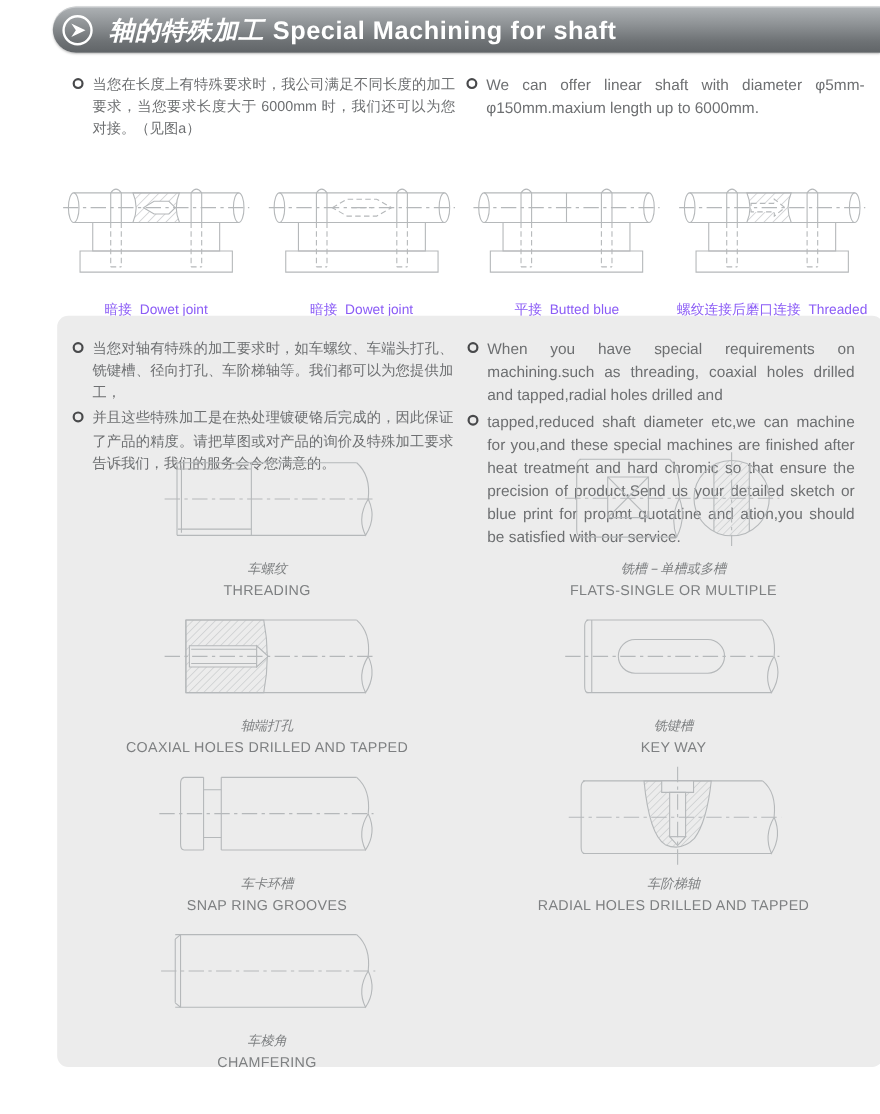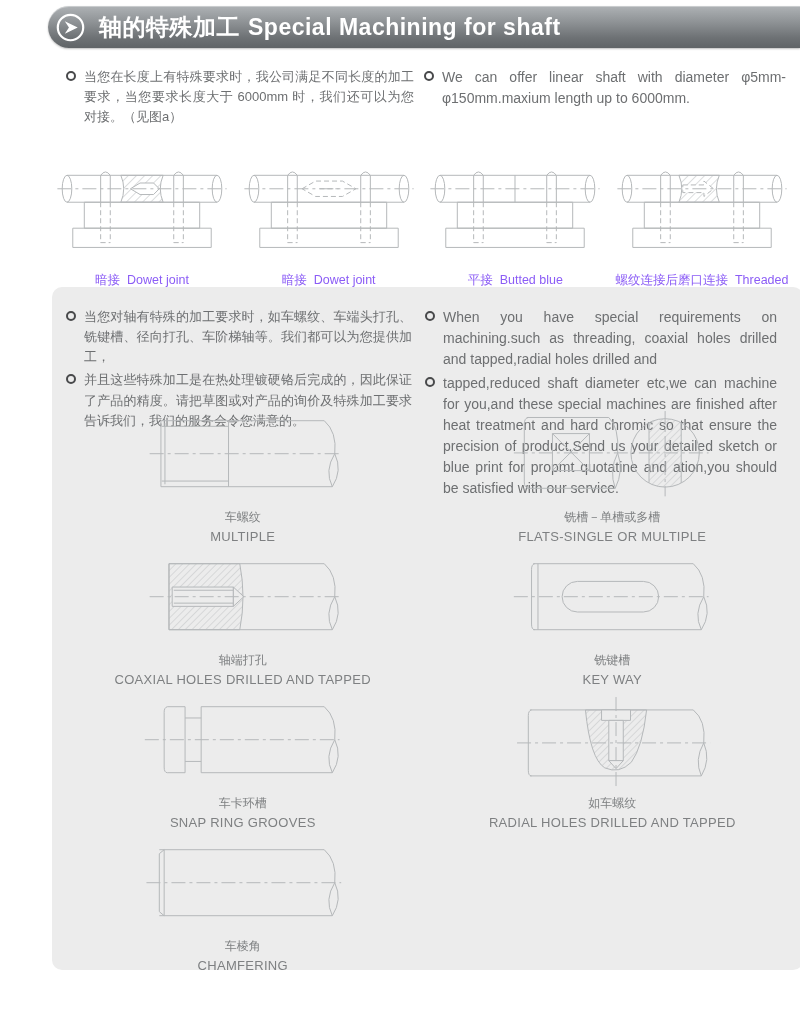--- a/index.html
+++ b/index.html
@@ -11,21 +11,21 @@
   
   .banner {
     position:absolute; left:48px; top:6px; right:0; height:42px;
     border-radius:21px 0 0 21px;
     background:linear-gradient(180deg,#aeb2b5 0%,#8d9194 40%,#6e7275 75%,#606467 100%);
     display:flex; align-items:center;
     box-shadow:0 1px 2px rgba(0,0,0,.25), inset 0 1px 0 rgba(255,255,255,.35);
   }
   .banner-icon { margin-left:7px; flex:none; }
   .banner-title { color:#ffffff; font-weight:bold; font-size:23px; margin-left:13px; letter-spacing:.5px; white-space:nowrap; }
-  .banner-title .zh { margin-right:8px; }
+  .banner-title .zh { margin-right:8px;font-style:italic; }
 
   
   .bullet-item { display:flex; margin-bottom:3px; }
   .bullet-marker { flex:none; width:6px; height:6px; border:2.4px solid #48494b; border-radius:50%; margin:4px 8px 0 0; }
   .bullet-text { font-size:14px; color:#6d6f71; line-height:1.5; text-align:justify; }
   .bullet-text.zh { font-size:13px; line-height:1.55; }
 
   .intro { position:absolute; top:67px; left:66px; display:flex; }
   .intro .col-zh { width:348px; }
   .intro .col-en { width:362px; margin-left:10px; }
@@ -43,21 +43,21 @@
   }
   .special { position:absolute; top:20px; left:14px; display:flex; }
   .special .col-zh { width:346px; }
   .special .col-en { width:352px; margin-left:13px; }
 
   .figs {
     position:absolute; top:116px; left:6px; right:6px;
     display:grid; grid-template-columns:1fr 1fr;
   }
   .fig-cell { height:141px; display:flex; flex-direction:column; align-items:center; justify-content:flex-end; padding-bottom:2px; }
-  .fig-zh { font-size:12px; color:#7e8082; margin-top:3px; }
+  .fig-zh { font-size:12px; color:#7e8082; margin-top:3px;font-style:italic; }
   .fig-en { font-size:13px; color:#7e8082; margin-top:3px; letter-spacing:.3px; }
 
   
   .draw line, .draw path, .draw rect, .draw ellipse, .draw circle, .draw polygon {
     stroke:#b5b8ba; fill:none; stroke-width:1; vector-effect:non-scaling-stroke;
   }
   .draw .cdash { stroke-dasharray:14 4 3 4; }
   .draw .dash  { stroke-dasharray:5 3; }
   .draw .hatch  { fill:url(#hatch); }
   .draw .cover  { fill:#ececec; }
@@ -273,21 +273,21 @@
           <line x1="28" y1="22" x2="28" y2="104"></line>
             <line x1="33" y1="25" x2="33" y2="101"></line>
           <line x1="112" y1="22" x2="112" y2="104"></line>
           <line x1="29" y1="29" x2="112" y2="29"></line>
             <line x1="29" y1="97" x2="112" y2="97"></line>
           <line class="cdash" x1="14" y1="63" x2="252" y2="63"></line>
           <path d="M231 22 Q247 36 244 63"></path>
             <path d="M244 63 Q254 84 241 104 Q231 84 244 63"></path>
         </svg>
         <div class="fig-zh">车螺纹</div>
-        <div class="fig-en">MULTIPLE</div>
+        <div class="fig-en">THREADING</div>
       </div>
 
 
       <div class="fig-cell">
         <svg class="draw" width="250" height="113" viewBox="0 0 260 128">
           <path d="M26 18 Q21 19 21 26 L21 98 Q21 105 26 106"></path>
           <line x1="24" y1="18" x2="126" y2="18"></line>
             <line x1="24" y1="106" x2="134" y2="106"></line>
           <path d="M126 18 Q139 30 137 62"></path>
             <path d="M137 62 Q145 84 134 106 Q126 84 137 62"></path>
@@ -366,21 +366,21 @@
           <path d="M30 26 Q26 27 26 33 L26 101 Q26 108 30 108"></path>
           <path class="hatch" d="M97 26 L173 26 Q168 72 154 91 Q139 106 121 98 Q103 87 97 26 Z"></path>
           <rect class="cover" x="117" y="26" width="36" height="13"></rect>
           <rect class="cover" x="126" y="39" width="18" height="50"></rect>
           <polygon class="cover" points="126,89 144,89 135,99"></polygon>
           <line class="cdash" x1="135" y1="10" x2="135" y2="121"></line>
           <line class="cdash" x1="12" y1="67" x2="252" y2="67"></line>
           <path d="M231 26 Q247 39 244 67"></path>
             <path d="M244 67 Q253 88 241 108 Q232 88 244 67"></path>
         </svg>
-        <div class="fig-zh">如车螺纹</div>
+        <div class="fig-zh">车阶梯轴</div>
         <div class="fig-en">RADIAL HOLES DRILLED AND TAPPED</div>
       </div>
 
       <div class="fig-cell">
         <svg class="draw" width="250" height="113" viewBox="0 0 260 128">
           <line x1="26" y1="22" x2="231" y2="22"></line>
             <line x1="26" y1="104" x2="241" y2="104"></line>
           <line x1="26" y1="27" x2="26" y2="99"></line>
           <line x1="26" y1="27" x2="32" y2="22"></line>
             <line x1="26" y1="99" x2="32" y2="104"></line>

